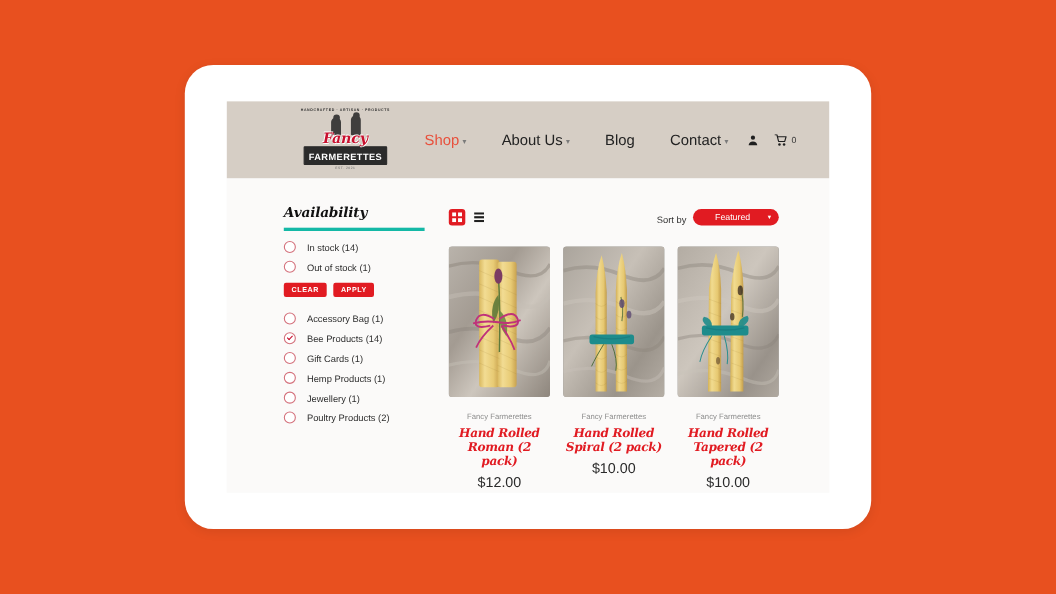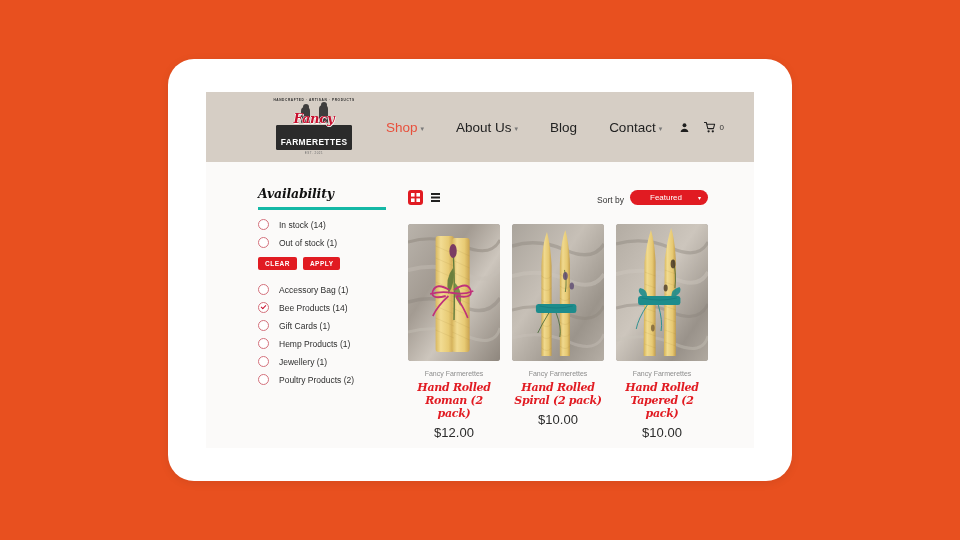--- a/index.html
+++ b/index.html
@@ -117,21 +117,21 @@
     letter-spacing: -0.2px;
   }
   .logo-bar {
     width: 76px;
     background: #2b2b2b;
     color: #fff;
     text-align: center;
     font-size: 8.4px;
     font-weight: bold;
     letter-spacing: 0.4px;
-    padding: 12px 0 2px;
+    padding: 4px 0 2px;
     box-sizing: border-box;
     border: 1.2px solid #2b2b2b;
     border-radius: 1px;
   }
   .logo-est {
     font-size: 3px;
     color: #6b6b6b;
     letter-spacing: 0.5px;
     margin-top: 2px;
   }
@@ -312,21 +312,21 @@
   .product-card { cursor: pointer; }
   .product-thumb {
     width: 100%;
     height: 137px;
     border-radius: 3px;
     overflow: hidden;
     position: relative;
     background: #9c9892;
   }
   .product-thumb svg { display: block; width: 100%; height: 100%; }
-  .product-meta { text-align: center; padding-top: 9px; }
+  .product-meta { text-align: center; padding-top: 15px; }
   .product-vendor {
     font-size: 7px;
     color: #8d8d8d;
     margin-bottom: 4px;
   }
   .product-title {
     font-family: "DejaVu Serif", serif;
     font-weight: bold;
     font-style: italic;
     font-size: 11px;

